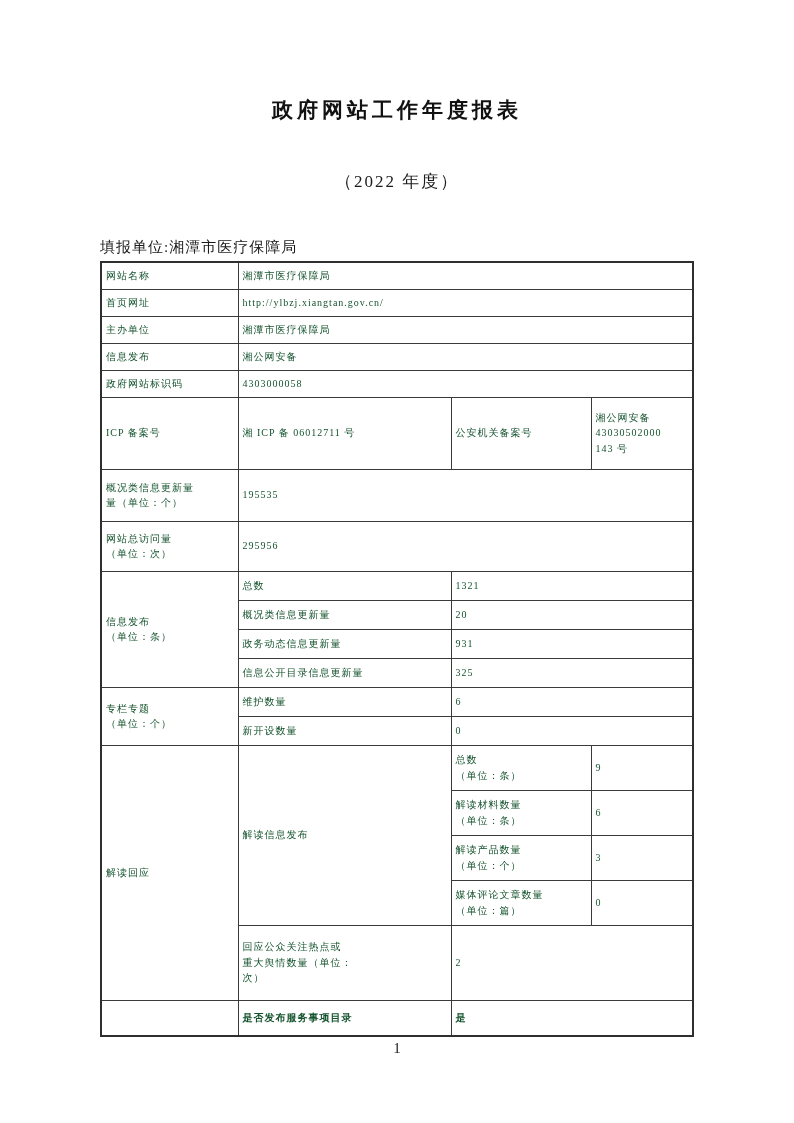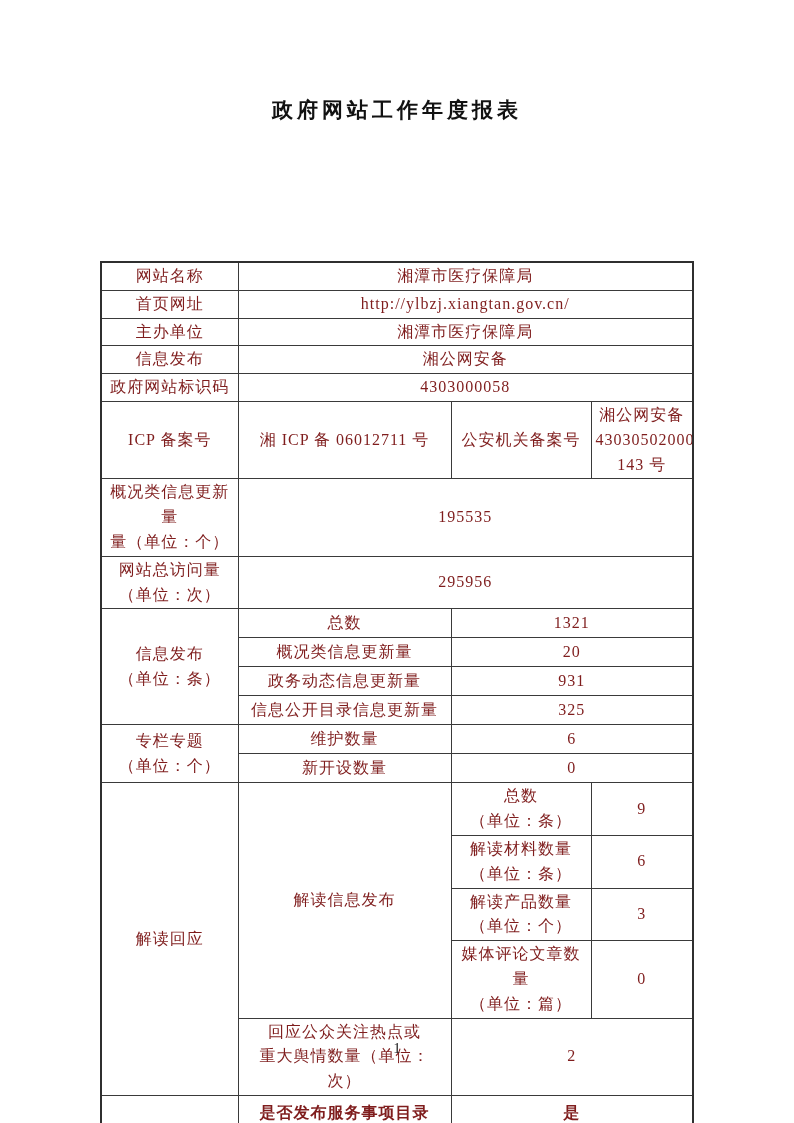--- a/index.html
+++ b/index.html
@@ -49,27 +49,27 @@
     position: absolute;
     top: 261px;
     left: 100px;
     width: 592px;
     border-collapse: collapse;
     table-layout: fixed;
     border: 2px solid #2f2f2f;
   }
   table.report-table td {
     border: 1px solid #3a3a3a;
-    text-align: center;
+    text-align: left;
     vertical-align: middle;
-    font-size: 16px;
+    font-size: 10px;
     line-height: 1.55;
     padding: 1px 4px;
     letter-spacing: 1px;
-    color: #7f1d1d;
+    color: #14532d;
     overflow: hidden;
   }
   td.pre { white-space: pre-line; }
   tr.h27 { height: 27px; }
   tr.h72 { height: 72px; }
   tr.h52 { height: 52px; }
   tr.h50 { height: 50px; }
   tr.h29 { height: 29px; }
   tr.h45 { height: 45px; }
   tr.h75 { height: 75px; margin-left: 16px; }
@@ -83,20 +83,22 @@
     font-size: 15px;
     color: #1b1b1b;
   }
 </style>
 </head>
 <body>
 
 <div class="sheet">
 
   <div class="doc-title">政府网站工作年度报表</div>
+  <div class="doc-subtitle">（2022 年度）</div>
+  <div class="reporting-unit">填报单位:湘潭市医疗保障局</div>
 
   <table class="report-table">
     <colgroup>
       <col style="width:137px">
       <col style="width:213px">
       <col style="width:140px">
       <col style="width:102px">
     </colgroup>
     <tbody>
       <tr class="h27">

